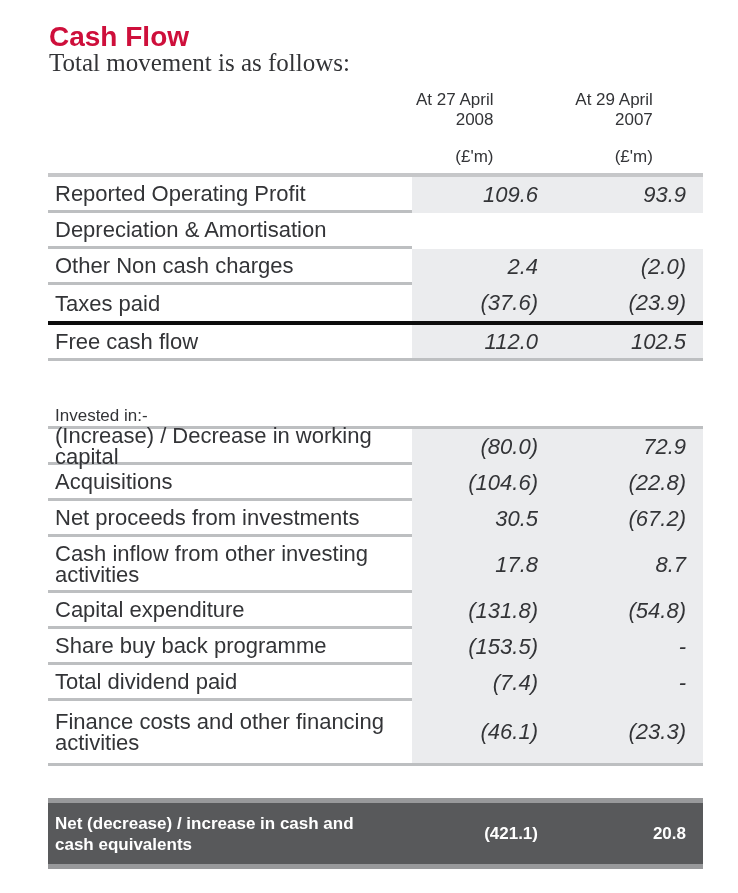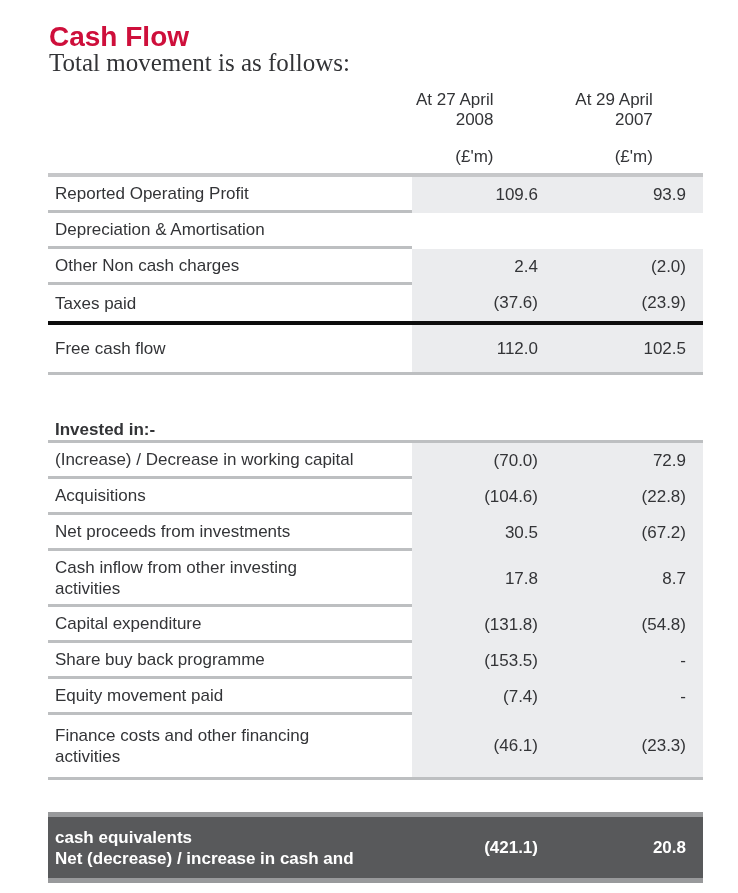--- a/index.html
+++ b/index.html
@@ -36,38 +36,38 @@
   .c-pad{width:17px;}
 
   .colheads{margin-top:17px;font-size:17px;line-height:20px;}
   .colheads .c-v1,.colheads .c-v2{white-space:nowrap;}
   .unitrow{margin-top:17px;font-size:17px;line-height:20px;}
 
   .rule{height:3px;background:var(--rule);}
   .rule-top{height:4px;background:#c6c7c9;margin-top:6px;}
   .rule-black{height:4px;background:var(--black-rule);}
 
-  .trow{display:flex;align-items:stretch;height:36px;font-size:17px;}
+  .trow{display:flex;align-items:stretch;height:36px;font-size:22px;}
   .trow .c-label{
     display:flex;flex-direction:column;justify-content:center;
     border-bottom:3px solid var(--rule);
     line-height:21px;
   }
   .trow.noline .c-label{border-bottom:none;}
   .trow .vals{
     width:291px;background:var(--shade);
-    display:flex;align-items:center;
+    display:flex;align-items:center;font-style:italic;
   }
   .trow.tall-56{height:56px;}
   .trow.tall-62{height:62px;}
-  .trow.h-33{height:47px;}
+  .trow.h-33{height:33px;}
   .lbl2:empty{display:none;}
 
   .sec-head{
-    margin-top:45px;font-size:17px;line-height:20px;font-weight:bold;
+    margin-top:45px;font-size:17px;line-height:20px;font-weight:normal;
     padding-left:7px;
   }
 
   .footer{
     margin-top:32px;
     background:var(--dark);
     border-top:5px solid var(--dark-border);
     border-bottom:5px solid var(--dark-border);
   }
   .footer-inner{
@@ -167,21 +167,21 @@
 
     <div>
       <div class="rule"></div>
 
       <div class="trow">
         <div class="c-label">
           <div>(Increase) / Decrease in working capital</div>
 
         </div>
         <div class="vals">
-          <div class="c-v1">(70.0)</div>
+          <div class="c-v1">(80.0)</div>
           <div class="c-v2">72.9</div>
           <div class="c-pad"></div>
         </div>
       </div>
 
       <div class="trow">
         <div class="c-label">
           <div>Acquisitions</div>
 
         </div>
@@ -235,21 +235,21 @@
         </div>
         <div class="vals">
           <div class="c-v1">(153.5)</div>
           <div class="c-v2">-</div>
           <div class="c-pad"></div>
         </div>
       </div>
 
       <div class="trow">
         <div class="c-label">
-          <div>Equity movement paid</div>
+          <div>Total dividend paid</div>
 
         </div>
         <div class="vals">
           <div class="c-v1">(7.4)</div>
           <div class="c-v2">-</div>
           <div class="c-pad"></div>
         </div>
       </div>
 
       <div class="trow noline tall-62">
@@ -263,22 +263,22 @@
           <div class="c-pad"></div>
         </div>
       </div>
 
       <div class="rule"></div>
     </div>
 
     <div class="footer">
       <div class="footer-inner">
         <div class="c-label">
+          <div>Net (decrease) / increase in cash and</div>
           <div>cash equivalents</div>
-          <div>Net (decrease) / increase in cash and</div>
         </div>
         <div class="c-v1">(421.1)</div>
         <div class="c-v2">20.8</div>
         <div class="c-pad"></div>
       </div>
     </div>
 
   </div>
 </div>
 

